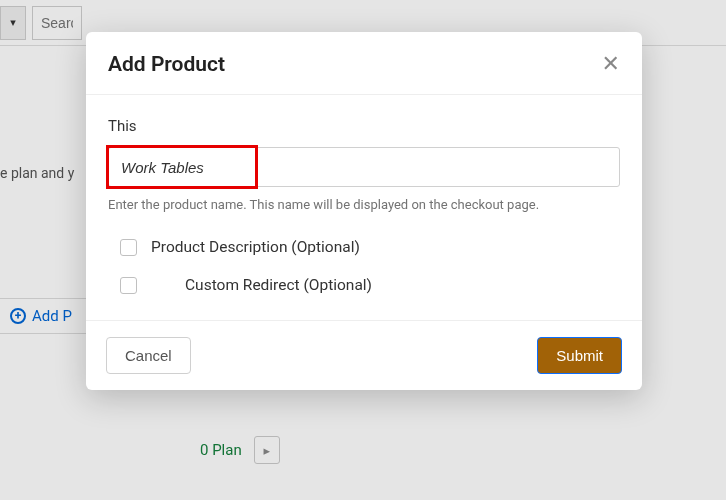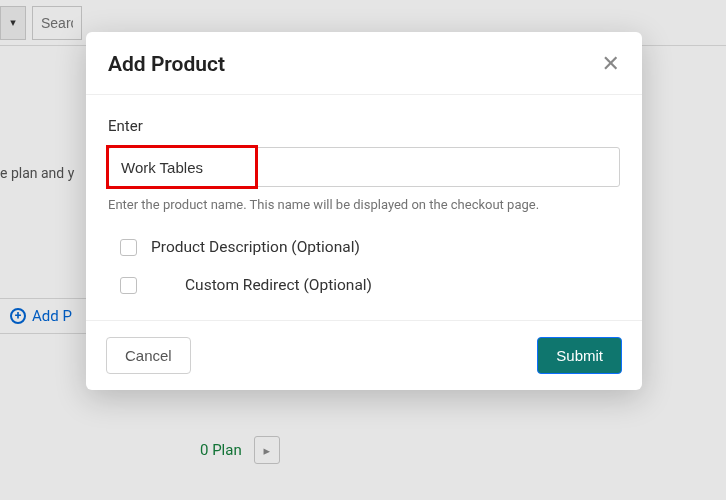--- a/index.html
+++ b/index.html
@@ -138,20 +138,21 @@
     }
     .name-input {
       width: 100%;
       height: 40px;
       border: 1px solid #d0d0d0;
       border-radius: 3px;
       padding: 8px 12px;
       font-size: 15px;
       color: #333;
       outline:none;
+      font-style:italic;
     }
     .highlight-box {
       position:absolute;
       top:-2px; left:-2px;
       width: 152px; height:44px;
       border: 3px solid #e60000;
       pointer-events:none;
     }
     .helper-text {
       font-size: 13px;
@@ -191,21 +192,21 @@
       border-radius: 4px;
       cursor: pointer;
       border: 1px solid transparent;
     }
     .btn-cancel {
       background: #fff;
       border: 1px solid #d0d0d0;
       color: #555;
     }
     .btn-submit {
-      background: #0f766e;
+      background: #a16207;
       color: #fff;
       border:1px solid #0d6efd;
     }
   </style>
 </head>
 <body>
 
 <div class="bg">
   <div class="bg-top">
     <div class="bg-filter">
@@ -228,21 +229,21 @@
 
 <div class="modal">
   <div class="modal-header">
     <div class="modal-title">Add Product</div>
     <button class="close-btn">
       <span>✕</span>
     </button>
   </div>
   <hr class="modal-divider">
   <div class="modal-body">
-    <label class="field-label">Enter</label>
+    <label class="field-label">This</label>
     <div class="input-wrap">
       <input class="name-input" value="Work Tables" style="">
       <div class="highlight-box"></div>
     </div>
     <div class="helper-text">Enter the product name. This name will be displayed on the checkout page.</div>
 
     <div class="checkbox-row">
       <div class="fake-checkbox"></div>
       <span class="checkbox-label">Product Description (Optional)</span>
     </div>

